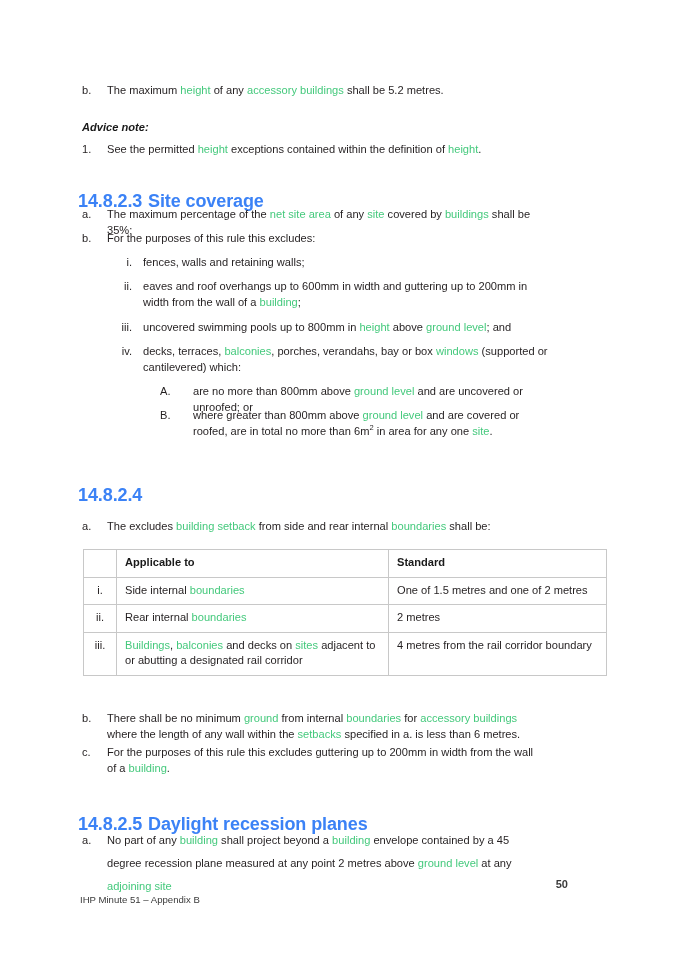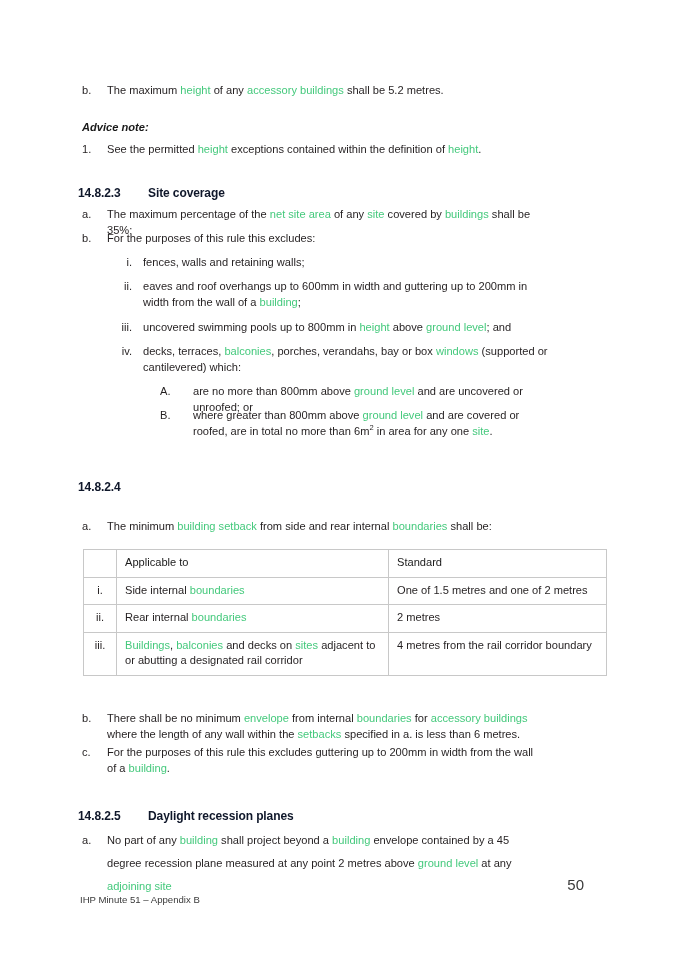--- a/index.html
+++ b/index.html
@@ -50,25 +50,25 @@
   .lvl-rom   { margin-left: 112px; padding-left: 31px; width: 406px; }
   .lvl-rom .marker { width: 20px; }
   .lvl-ab    { margin-left: 160px; padding-left: 33px; width: 358px; }
   .lvl-ab .marker { width: 21px; }
 
   .green { color: #44c97c; }
 
   
   .heading {
     position: relative;
-    font-size: 12px;
+    font-size: 18px;
     line-height: 17px;
     font-weight: bold;
-    color: #0f172a;
-    margin: 0;
+    color: #3b82f6;
+    margin: 8px;
     margin-left: 78px;
     padding-left: 70px;
     width: 500px;
     letter-spacing: -0.1px;
   }
   .heading .h-num {
     position: absolute;
     left: 0;
     top: 0;
     font-weight: bold;
@@ -95,21 +95,21 @@
   }
   .rule-table td, .rule-table th {
     border: 1px solid #c8c8c8;
     padding: 5px 7px 6px 8px;
     vertical-align: top;
     text-align: left;
     font-weight: normal;
     color: #231f20;
   }
   .rule-table th {
-    font-weight: normal;
+    font-weight: bold;
     color: #1a1a1a;
   }
   .col-num { width: 28px; text-align: center !important; padding-left: 2px !important; padding-right: 2px !important; }
   .col-app { width: 256px; }
   .col-std { width: 202px; }
 
   
   .footer {
     position: absolute;
     left: 0;
@@ -122,26 +122,27 @@
   }
   .footer-lines {
     position: absolute;
     left: 80px;
     top: 5px;
     width: 420px;
   }
   .footer-lines div { white-space: nowrap; }
   .page-num {
     position: absolute;
-    left: 16px;
+    left: 0;
     top: -10px;
     width: 568px;
     text-align: right;
-    font-size: 15px;
+    font-size: 11px;
     color: #3a3a3a;
+    font-weight: bold;
   }
   sup { font-size: 0.68em; vertical-align: super; line-height: 0; }
 </style>
 </head>
 <body>
 
 <div class="page">
   <div class="content">
 
     <div class="para lvl-a" style="position:absolute; left:0; top:82px;">
@@ -200,21 +201,21 @@
       <span class="marker">B.</span>
       <span class="body-text"><span>where greater than 800mm above </span><span class="green">ground level</span><span> and are covered or roofed, are in total no more than 6m</span><sup>2</sup><span> in area for any one </span><span class="green">site</span><span>.</span></span>
     </div>
 
     <div class="heading" style="position:absolute; left:0; top:479px; width:505px;">
       <span class="h-num">14.8.2.4</span>
     </div>
 
     <div class="para lvl-a" style="position:absolute; left:0; top:518px;">
       <span class="marker">a.</span>
-      <span class="body-text"><span>The minimum </span><span class="green">building setback</span><span> from side and rear internal </span><span class="green">boundaries</span><span> shall be:</span></span>
+      <span class="body-text"><span>The excludes </span><span class="green">building setback</span><span> from side and rear internal </span><span class="green">boundaries</span><span> shall be:</span></span>
     </div>
 
     <table class="rule-table">
       <thead>
         <tr>
           <th class="col-num"></th>
           <th class="col-app">Applicable to</th>
           <th class="col-std">Standard</th>
         </tr>
       </thead>
@@ -232,21 +233,21 @@
         <tr>
           <td class="col-num">iii.</td>
           <td class="col-app"><span class="green">Buildings</span><span>, </span><span class="green">balconies</span><span> and decks on </span><span class="green">sites</span><span> adjacent to or abutting a designated rail corridor</span></td>
           <td class="col-std">4 metres from the rail corridor boundary</td>
         </tr>
       </tbody>
     </table>
 
     <div class="para lvl-a" style="position:absolute; left:0; top:710px;">
       <span class="marker">b.</span>
-      <span class="body-text"><span>There shall be no minimum </span><span class="green">envelope</span><span> from internal </span><span class="green">boundaries</span><span> for </span><span class="green">accessory buildings</span><span> where the length of any wall within the </span><span class="green">setbacks</span><span> specified in a. is less than 6 metres.</span></span>
+      <span class="body-text"><span>There shall be no minimum </span><span class="green">ground</span><span> from internal </span><span class="green">boundaries</span><span> for </span><span class="green">accessory buildings</span><span> where the length of any wall within the </span><span class="green">setbacks</span><span> specified in a. is less than 6 metres.</span></span>
     </div>
 
     <div class="para lvl-a" style="position:absolute; left:0; top:744px;">
       <span class="marker">c.</span>
       <span class="body-text"><span>For the purposes of this rule this excludes guttering up to 200mm in width from the wall of a </span><span class="green">building</span><span>.</span></span>
     </div>
 
     <div class="heading" style="position:absolute; left:0; top:808px;">
       <span class="h-num">14.8.2.5</span>
       <span>Daylight recession planes</span>

